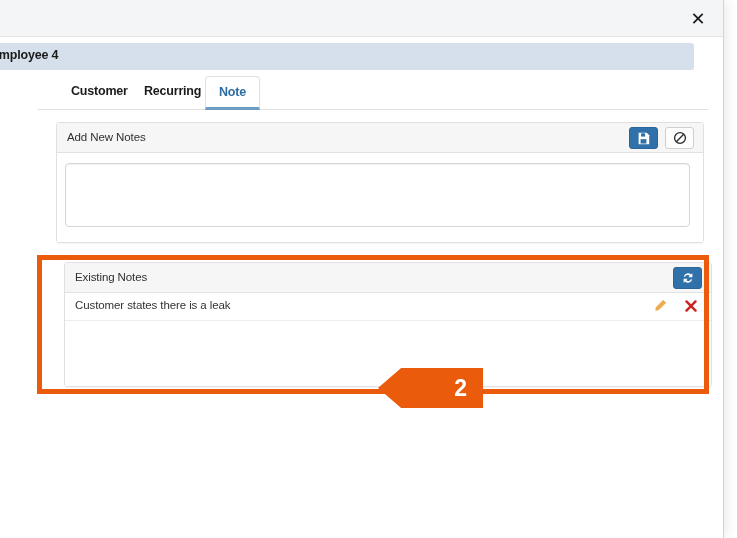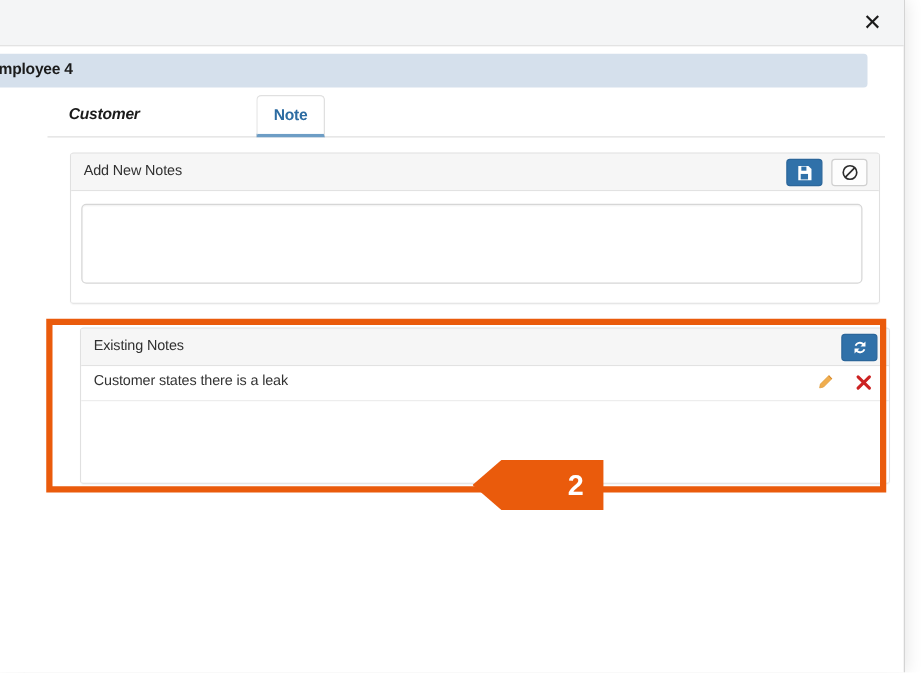--- a/index.html
+++ b/index.html
@@ -331,21 +331,22 @@
 
   <div class="modal">
 
     <div class="modal-topbar">
       <div class="close-btn">✕</div>
     </div>
 
     <div class="modal-title">h Employee 4</div>
 
     <div class="tabs">
-      <div class="tab" style="left:4px;font-style:italic;">Customer</div>
+      <div class="tab" style="left:20px;">Customer</div>
+      <div class="tab" style="left:93px;">Recurring</div>
       <div class="tab active" style="left:167px;">Note</div>
     </div>
 
     <div class="panel" style="left:56px; top:122px; width:648px; height:121px;">
       <div class="panel-head">
         <span>Add New Notes</span>
         <div class="btn btn-primary" style="right:45px;">
           <svg width="13" height="13" viewBox="0 0 16 16">
             <path d="M2 1h10l3 3v11H2V1z" fill="#ffffff"></path>
             <rect x="5" y="1.6" width="5" height="4" fill="#3071a9"></rect>

